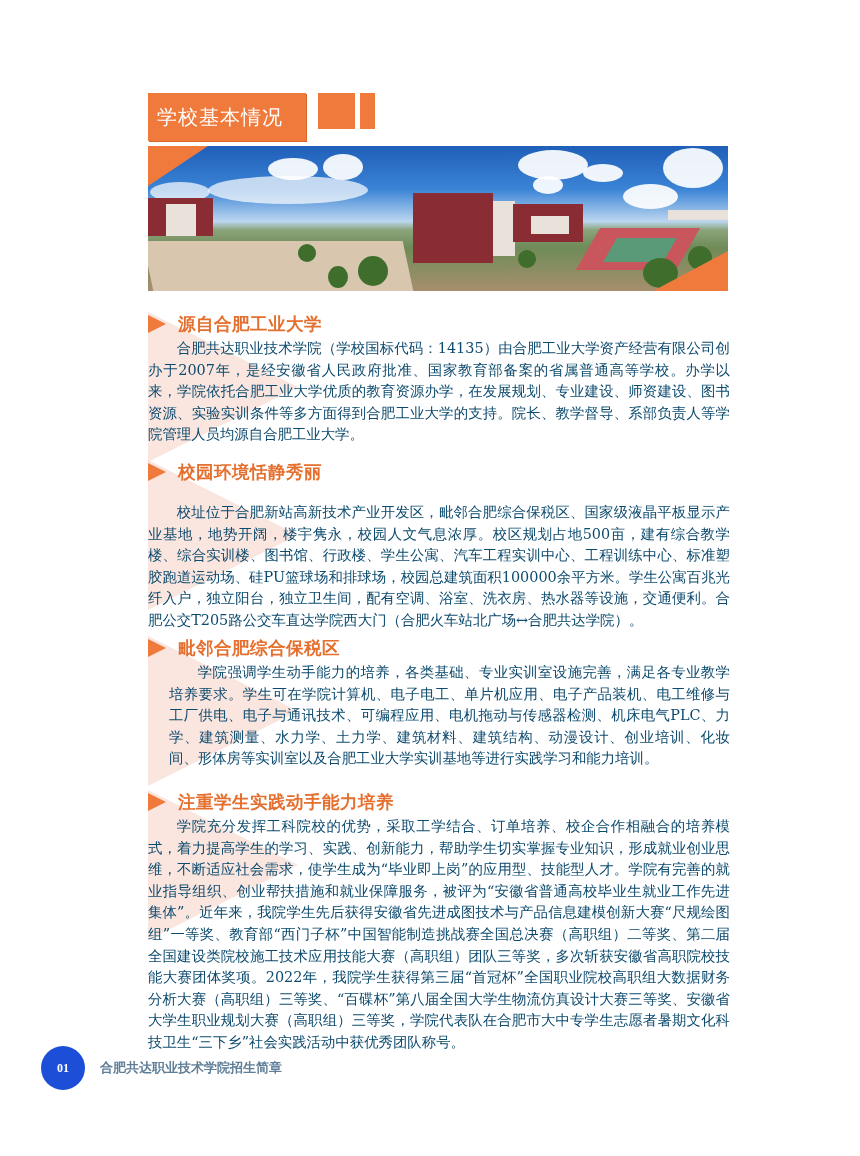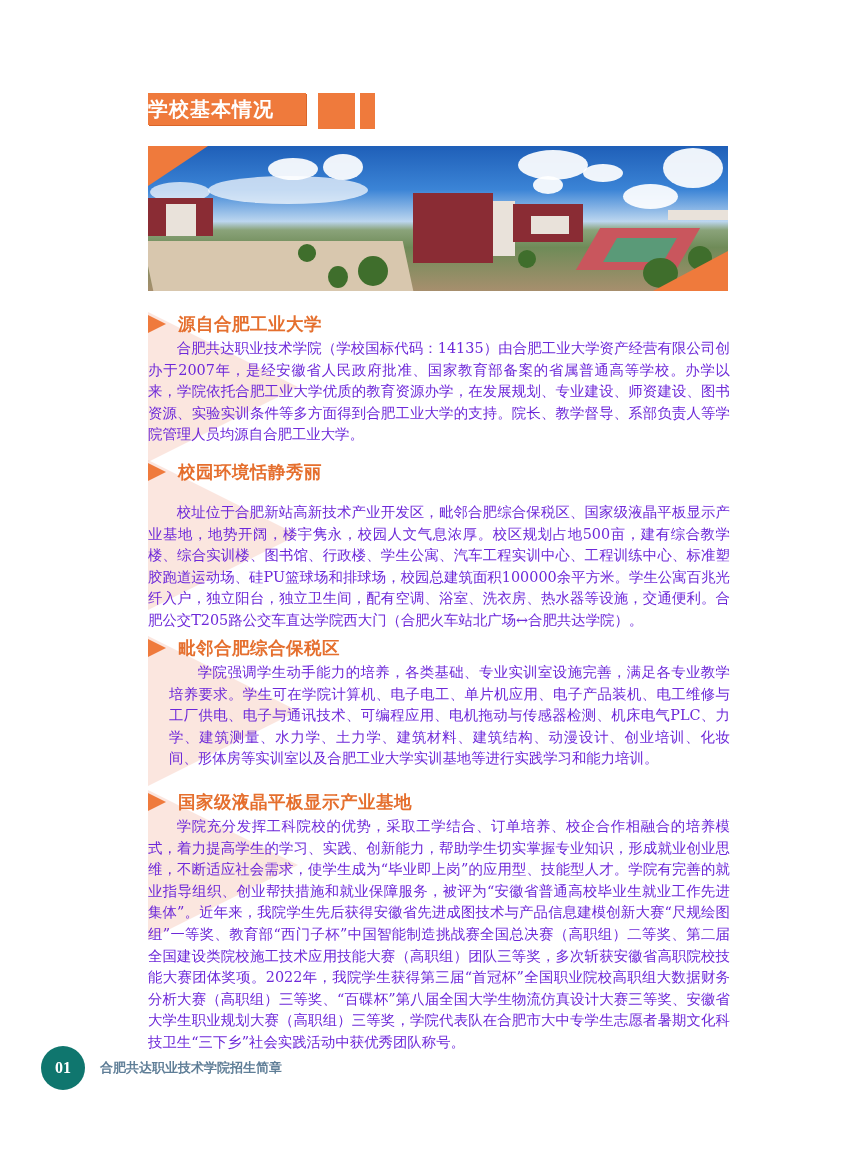--- a/index.html
+++ b/index.html
@@ -1,44 +1,44 @@
 <!DOCTYPE html>
 <html><head>
 <meta charset="utf-8">
 <style>
   * { margin: 0; padding: 0; box-sizing: border-box; }
   html, body { width: 860px; height: 1156px; background: #ffffff; overflow: hidden; }
   body { position: relative; font-family: "DejaVu Serif", "Liberation Serif", serif; color: #2a2a2a; }
 
   .title-block { position: absolute; top: 93px; left: 148px; height: 36px; display: flex; gap: 10px; }
-  .title-box { background: #ef7a3c; color: #fff; width: 158px; height: 32px; display: flex; align-items: center; padding-left: 0; font-size: 20px; font-weight: bold; letter-spacing: 1px; box-shadow: 1px 1px 0 #d9652a; }
+  .title-box { background: #ef7a3c; color: #fff; width: 158px; height: 48px; display: flex; align-items: center; padding-left: 9px; font-size: 20px; font-weight: normal; letter-spacing: 1px; box-shadow: 1px 1px 0 #d9652a; }
   .title-sq1 { background: #ef7a3c; width: 37px; height: 36px; margin-left: 2px; }
   .title-sq2 { background: #ef7a3c; width: 15px; height: 36px; margin-left: -5px; }
 
   .banner { position: absolute; top: 146px; left: 148px; width: 580px; height: 145px; overflow: hidden; }
   .banner .sky { position: absolute; inset: 0; background: linear-gradient(180deg, #1f5fb8 0%, #3b84d6 30%, #bcd6ef 52%, #8aa37a 58%, #6f8b58 70%, #a78f6e 100%); }
   .cloud { position: absolute; background: #fff; border-radius: 50%; opacity: 0.92; }
   .bldg { position: absolute; background: #8a2c34; }
   .bldg.lite { background: #e9e2da; }
   .court { position: absolute; background: #c9565d; transform: skewX(-30deg); }
   .court2 { position: absolute; background: #5a9a78; transform: skewX(-30deg); }
   .plaza { position: absolute; background: #d8c7ae; }
   .tree { position: absolute; background: #3f6e2c; border-radius: 50%; }
   .corner-tl { position: absolute; top: 0; left: 0; width: 0; height: 0; border-top: 40px solid #ef7a3c; border-right: 60px solid transparent; }
   .corner-br { position: absolute; bottom: 0; right: 0; width: 0; height: 0; border-bottom: 40px solid #ef7a3c; border-left: 75px solid transparent; }
 
   .section { position: absolute; left: 148px; width: 582px; }
   .section .bg-tri { position: absolute; left: 0; top: 0; width: 0; height: 0; border-left: 150px solid rgba(247, 200, 185, 0.45); border-top: 75px solid transparent; border-bottom: 75px solid transparent; }
   .sec-head { position: relative; display: flex; align-items: center; height: 24px; }
   .arrow { width: 0; height: 0; border-left: 18px solid #ef7a3c; border-top: 9px solid transparent; border-bottom: 9px solid transparent; margin-right: 12px; }
   .sec-title { color: #e56f2e; font-size: 17.5px; font-weight: bold; letter-spacing: 0.5px; }
-  .sec-body { position: relative; font-size: 14.4px; line-height: 21.6px; text-align: justify; text-indent: 2em; color: #6d28d9; }
+  .sec-body { position: relative; font-size: 14.4px; line-height: 21.6px; text-align: justify; text-indent: 2em; color: #0c4a6e; }
 
   .footer { position: absolute; left: 41px; top: 1046px; display: flex; align-items: center; }
-  .page-num { width: 44px; height: 44px; border-radius: 50%; background: #0f766e; color: #fff; font-weight: bold; font-size: 16px; display: flex; align-items: center; justify-content: center; font-family: "Liberation Serif", serif; }
+  .page-num { width: 44px; height: 44px; border-radius: 50%; background: #1d4ed8; color: #fff; font-weight: bold; font-size: 12px; display: flex; align-items: center; justify-content: center; font-family: "Liberation Serif", serif; }
   .footer-text { margin-left: 15px; color: #5f7e97; font-size: 13px; font-weight: bold; }
 </style>
 </head>
 <body>
 
 <div class="title-block">
   <div class="title-box">学校基本情况</div>
   <div class="title-sq1"></div>
   <div class="title-sq2"></div>
 </div>
@@ -98,21 +98,21 @@
     <span class="arrow"></span>
     <span class="sec-title">毗邻合肥综合保税区</span>
   </div>
   <p class="sec-body" style="margin-top:2px;margin-left:21px;">学院强调学生动手能力的培养，各类基础、专业实训室设施完善，满足各专业教学培养要求。学生可在学院计算机、电子电工、单片机应用、电子产品装机、电工维修与工厂供电、电子与通讯技术、可编程应用、电机拖动与传感器检测、机床电气PLC、力学、建筑测量、水力学、土力学、建筑材料、建筑结构、动漫设计、创业培训、化妆间、形体房等实训室以及合肥工业大学实训基地等进行实践学习和能力培训。</p>
 </div>
 
 <div class="section" style="top:790px;">
   <div class="bg-tri"></div>
   <div class="sec-head">
     <span class="arrow"></span>
-    <span class="sec-title">国家级液晶平板显示产业基地</span>
+    <span class="sec-title">注重学生实践动手能力培养</span>
   </div>
   <p class="sec-body" style="margin-top:2px;">学院充分发挥工科院校的优势，采取工学结合、订单培养、校企合作相融合的培养模式，着力提高学生的学习、实践、创新能力，帮助学生切实掌握专业知识，形成就业创业思维，不断适应社会需求，使学生成为“毕业即上岗”的应用型、技能型人才。学院有完善的就业指导组织、创业帮扶措施和就业保障服务，被评为“安徽省普通高校毕业生就业工作先进集体”。近年来，我院学生先后获得安徽省先进成图技术与产品信息建模创新大赛“尺规绘图组”一等奖、教育部“西门子杯”中国智能制造挑战赛全国总决赛（高职组）二等奖、第二届全国建设类院校施工技术应用技能大赛（高职组）团队三等奖，多次斩获安徽省高职院校技能大赛团体奖项。2022年，我院学生获得第三届“首冠杯”全国职业院校高职组大数据财务分析大赛（高职组）三等奖、“百碟杯”第八届全国大学生物流仿真设计大赛三等奖、安徽省大学生职业规划大赛（高职组）三等奖，学院代表队在合肥市大中专学生志愿者暑期文化科技卫生“三下乡”社会实践活动中获优秀团队称号。</p>
 </div>
 
 <div class="footer">
   <div class="page-num">01</div>
   <div class="footer-text">合肥共达职业技术学院招生简章</div>
 </div>
 
 </body></html>

